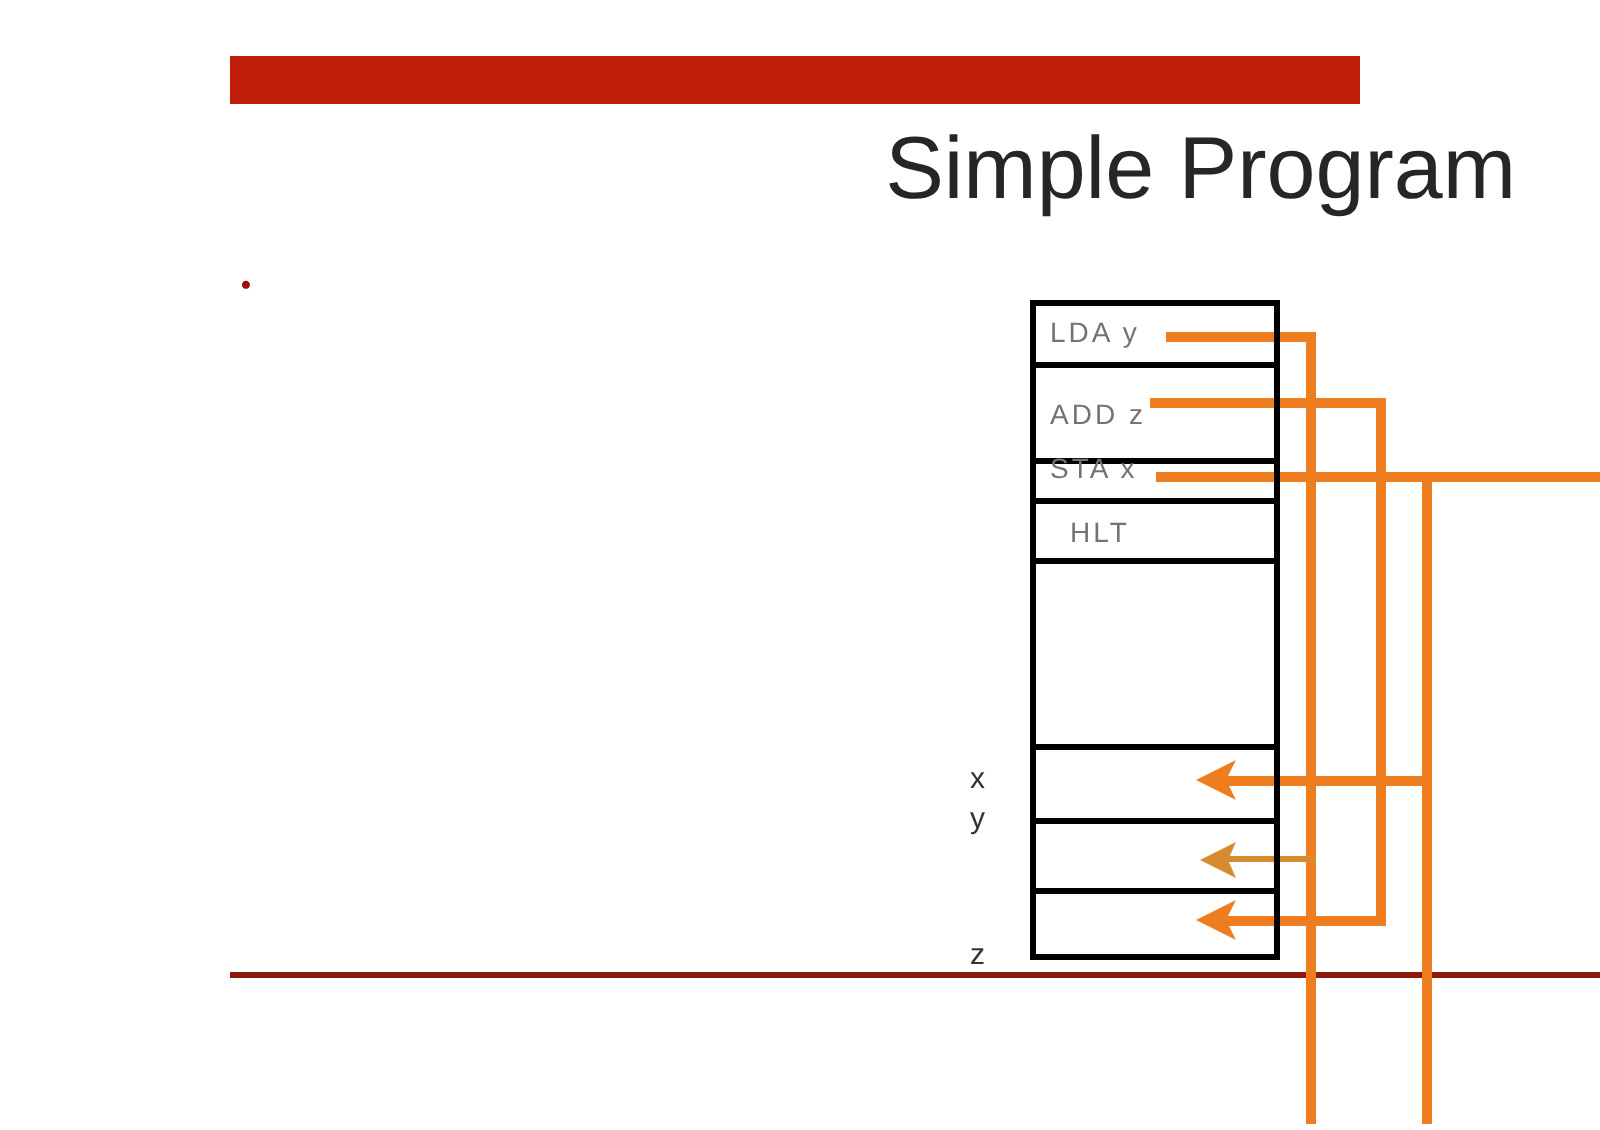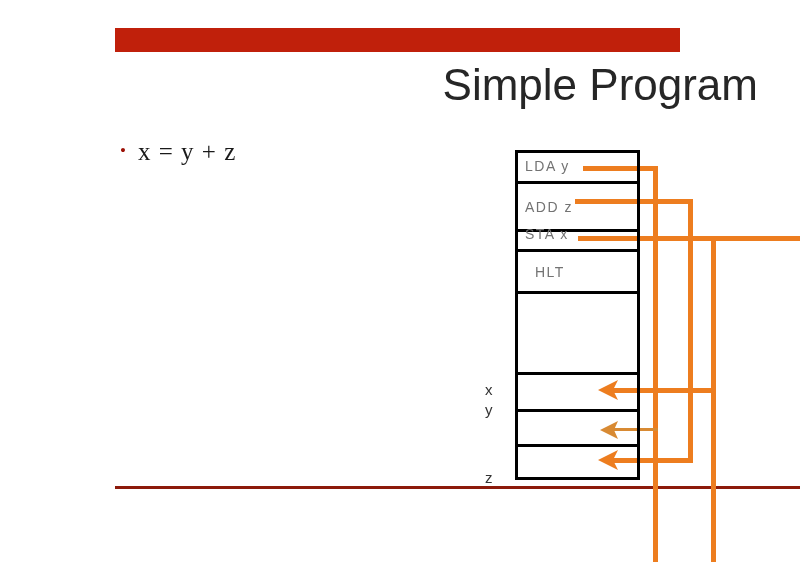--- a/index.html
+++ b/index.html
@@ -145,21 +145,20 @@
 
 <div id="slide">
 
   <div id="title-bar"></div>
 
   <div id="page-title">Simple Program</div>
 
   <div id="bullet-list">
     <div class="bullet-row">
       <span class="bullet-dot">•</span>
-      <span class="bullet-text">x = y + z</span>
     </div>
   </div>
 
   <div class="wire wire-h" style="left:583px; top:166px; width:75px;"></div>
   <div class="wire wire-v" style="left:653px; top:166px; height:396px;"></div>
   <div class="wire wire-h" style="left:612px; top:428px; width:46px; background:#D88A33; height:3px;"></div>
 
   <div class="wire wire-h" style="left:575px; top:199px; width:118px;"></div>
   <div class="wire wire-v" style="left:688px; top:199px; height:262px;"></div>
   <div class="wire wire-h" style="left:610px; top:458px; width:83px;"></div>
@@ -188,21 +187,21 @@
 
   <div class="mem-cell" style="top:150px; height:34px;">
     <span>LDA  y</span>
   </div>
   <div class="mem-cell" style="top:184px; height:48px;">
     <span>ADD  z</span>
   </div>
   <div class="mem-cell" style="top:218px; height:34px;">
     <span>STA  x</span>
   </div>
-  <div class="mem-cell" style="top:252px; height:42px; padding-left:20px;">
+  <div class="mem-cell" style="top:252px; height:30px; padding-left:20px;">
     <span>HLT</span>
   </div>
   <div class="mem-cell" style="top:286px; height:89px;">
     <span></span>
   </div>
   <div class="mem-cell" style="top:375px; height:37px;">
     <span></span>
   </div>
   <div class="mem-cell" style="top:412px; height:35px;">
     <span></span>

